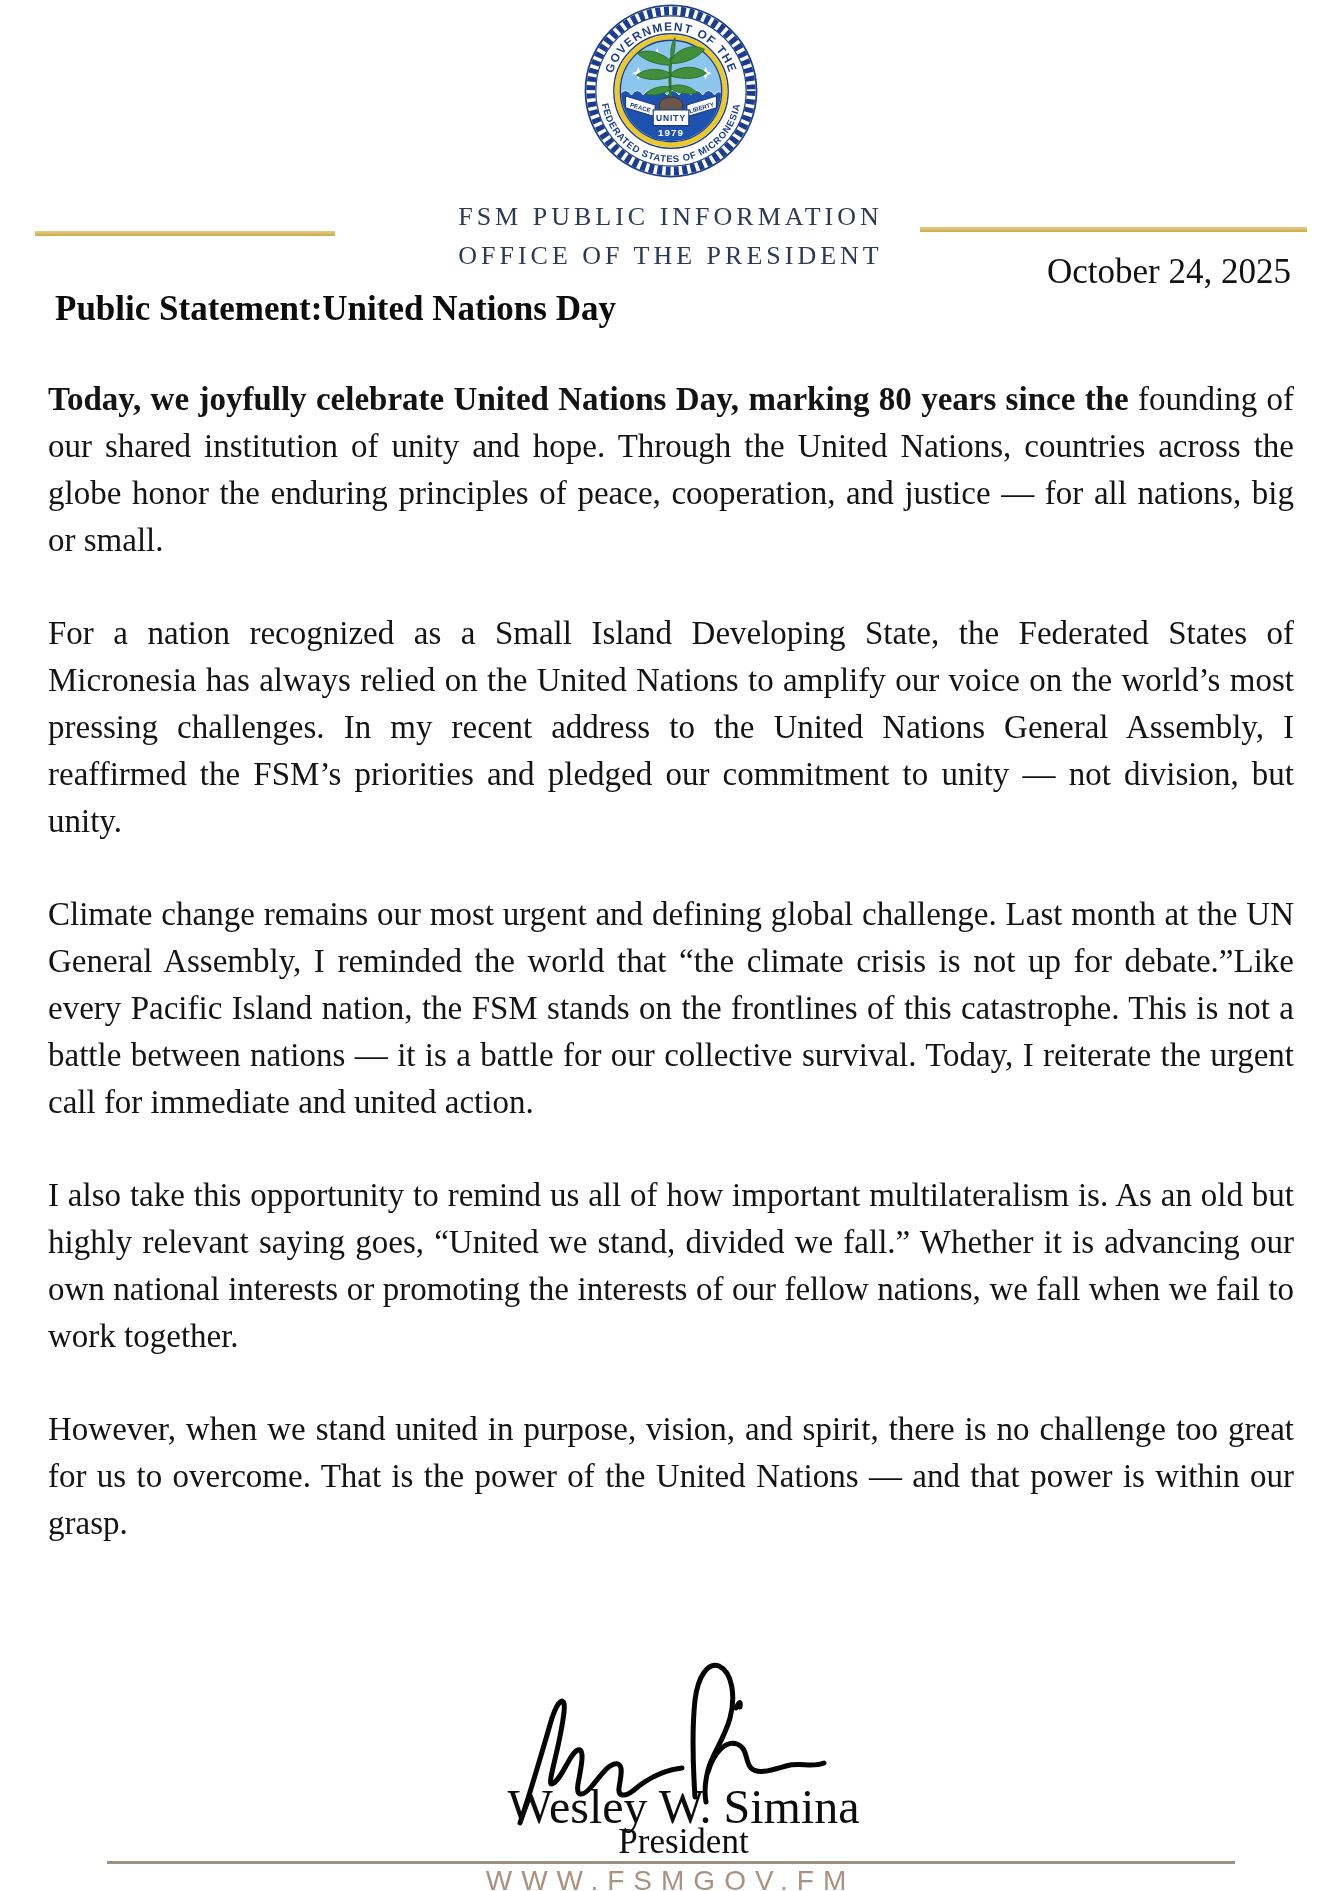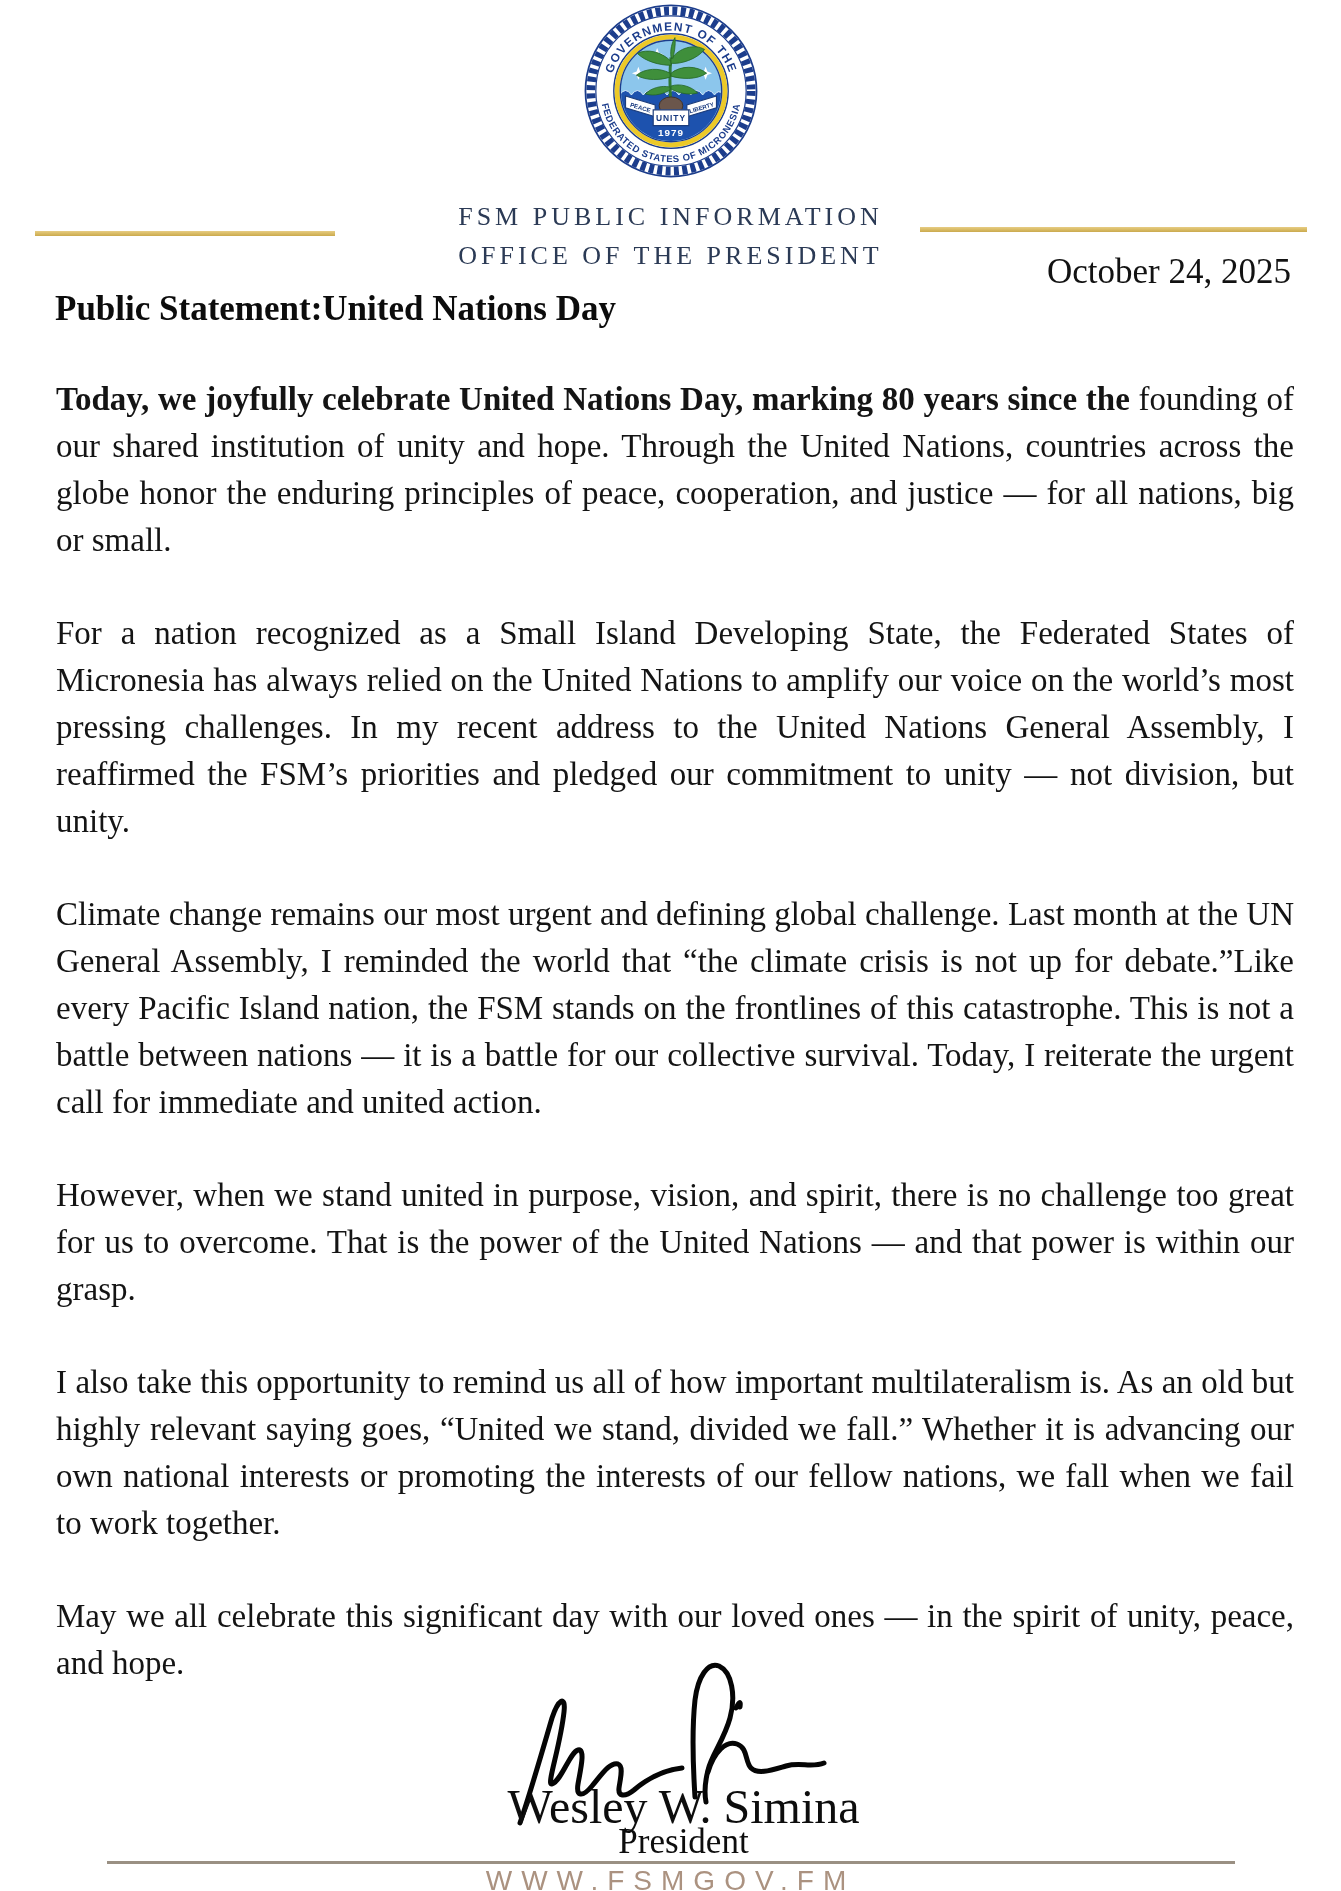--- a/index.html
+++ b/index.html
@@ -20,21 +20,21 @@
   .rule-left  { left:35px;  top:231px; width:300px; }
   .rule-right { left:920px; top:227px; width:387px; }
   .date { position:absolute; right:50px; top:252px; font-size:35px; color:#121212; }
   .statement { position:absolute; left:55px; top:289px; font-size:35px; font-weight:bold; color:#0c0c0c; }
   .statement .st-title { }
   
   .content {
     position:absolute; left:48px; top:376px; width:1246px;
     font-size:33px; line-height:47px; text-align:justify; color:#141414;
   }
-  .content p { margin:0 0 46px 8px; }
+  .content p { margin:0 0 46px 0; }
   .content p:last-child { margin-bottom:0; }
   
   .signature { position:absolute; left:512px; top:1656px; width:320px; height:172px; }
   .sig-line { position:absolute; left:26px; right:0; text-align:center; color:#0d0d0d; }
   .sig-name  { top:1779px; font-size:48px; }
   .sig-title { top:1822px; font-size:35px; }
   
   .footer-rule { position:absolute; left:107px; top:1861px; width:1128px; height:3px; background:#9a9083; }
   .footer-url {
     position:absolute; left:0; right:0; top:1865px; text-align:center;
@@ -111,23 +111,22 @@
   <div class="date">October 24, 2025</div>
 
   <div class="statement">
     <span class="st-label">Public Statement:</span><span class="st-title">United Nations Day</span>
   </div>
 
   <div class="content">
     <p><b>Today, we joyfully celebrate United Nations Day, marking 80 years since the</b><span> founding of our shared institution of unity and hope. Through the United Nations, countries across the globe honor the enduring principles of peace, cooperation, and justice — for all nations, big or small.</span></p>
     <p>For a nation recognized as a Small Island Developing State, the Federated States of Micronesia has always relied on the United Nations to amplify our voice on the world’s most pressing challenges. In my recent address to the United Nations General Assembly, I reaffirmed the FSM’s priorities and pledged our commitment to unity — not division, but unity.</p>
     <p>Climate change remains our most urgent and defining global challenge. Last month at the UN General Assembly, I reminded the world that “the climate crisis is not up for debate.”Like every Pacific Island nation, the FSM stands on the frontlines of this catastrophe. This is not a battle between nations — it is a battle for our collective survival. Today, I reiterate the urgent call for immediate and united action.</p>
+    <p>I also take this opportunity to remind us all of how important multilateralism is. As an old but highly relevant saying goes, “United we stand, divided we fall.” Whether it is advancing our own national interests or promoting the interests of our fellow nations, we fall when we fail to work together.</p>
     <p>However, when we stand united in purpose, vision, and spirit, there is no challenge too great for us to overcome. That is the power of the United Nations — and that power is within our grasp.</p>
-    <p>I also take this opportunity to remind us all of how important multilateralism is. As an old but highly relevant saying goes, “United we stand, divided we fall.” Whether it is advancing our own national interests or promoting the interests of our fellow nations, we fall when we fail to work together.</p>
-    <p>May we all celebrate this significant day with our loved ones — in the spirit of unity, peace, and hope.</p>
   </div>
 
   <svg class="signature" viewBox="0 0 320 172" aria-hidden="true">
     <g fill="none" stroke="#050505" stroke-width="5" stroke-linecap="round" stroke-linejoin="round">
       <path d="M 8,167 C 18,138 30,96 40,62 C 46,44 54,38 52,56 C 48,92 34,130 40,128 C 50,124 58,96 66,94 C 74,92 68,116 66,128 C 64,140 70,142 80,130 C 90,118 98,106 106,108 C 112,110 108,124 107,132 C 106,140 112,142 122,134 C 136,122 152,114 170,112"></path>
       <path d="M 183,141 C 181,110 180,72 183,44 C 186,20 196,6 207,10 C 220,16 224,40 218,62 C 212,84 200,98 196,114 C 193,126 192,136 194,146"></path>
       <path d="M 196,116 C 202,96 214,84 225,88 C 236,92 233,106 239,112 C 246,119 260,114 274,110 C 288,106 300,112 312,107"></path>
       <path d="M 224,52 C 227,46 229,44 228,51"></path>
     </g>
   </svg>

